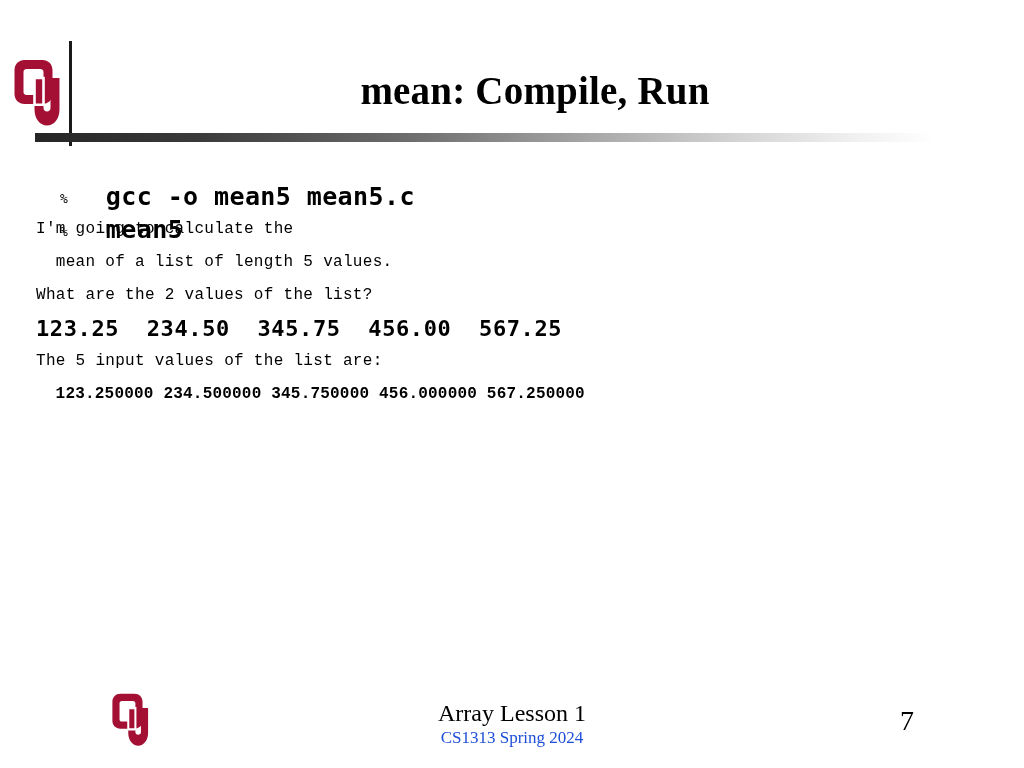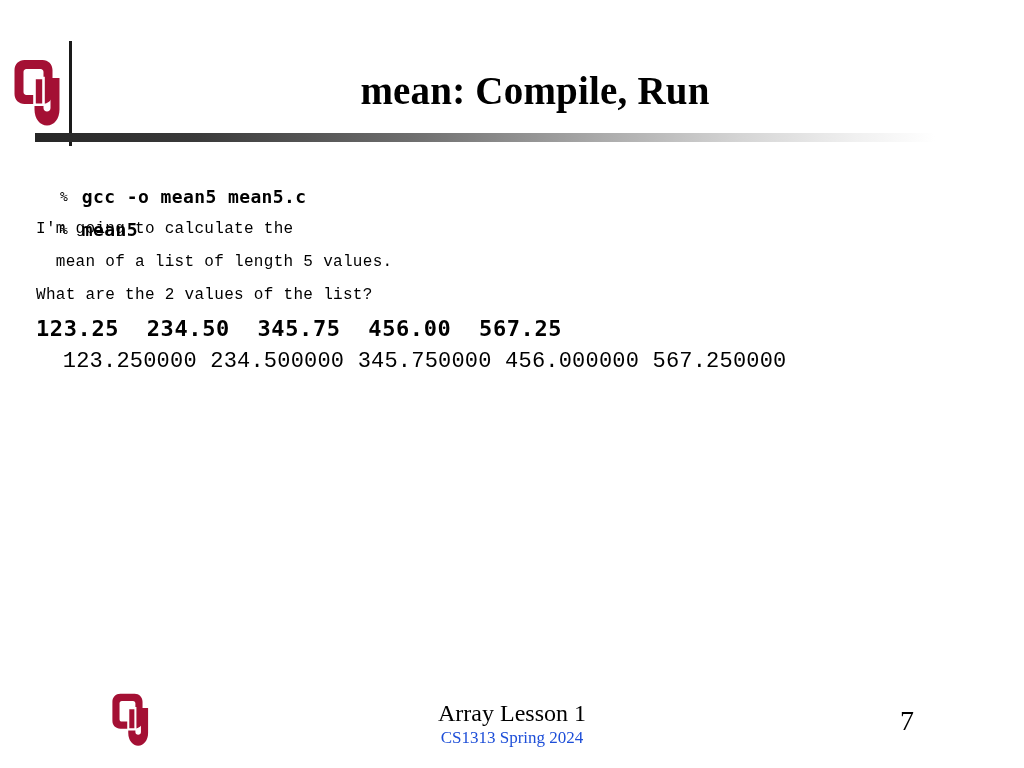--- a/index.html
+++ b/index.html
@@ -71,34 +71,35 @@
     width: 960px;
   }
   .tline {
     height: 33px;
     line-height: 33px;
     white-space: pre;
     color: #000000;
   }
   .cmd-font {
     font-family: "DejaVu Sans Mono", "Liberation Mono", monospace;
-    font-size: 18px;
+    font-size: 25px;
     font-weight: bold;
     letter-spacing: 0.4px;
+    margin-left: 24px;
   }
   .out-font {
     font-family: Liberation Mono, monospace;
     font-size: 16px;
     font-weight: normal;
     letter-spacing: 0.3px;
   }
   .out-font-narrow {
     font-family: "Liberation Mono", "DejaVu Sans Mono", monospace;
-    font-size: 22px;
-    font-weight: normal;
+    font-size: 16px;
+    font-weight: bold;
     letter-spacing: 0.2px;
   }
   .in-bold {
     font-family: "DejaVu Sans Mono", "Liberation Mono", monospace;
     font-size: 22px;
     font-weight: bold;
     letter-spacing: 0.6px;
   }
   .prompt {
     font-family: "DejaVu Sans Mono", "Liberation Mono", monospace;
@@ -188,20 +189,21 @@
     </div>
 
     <div class="tline out-font">I'm going to calculate the</div>
 
     <div class="tline out-font">  mean of a list of length 5 values.</div>
 
     <div class="tline out-font">What are the 2 values of the list?</div>
 
     <div class="tline in-bold">123.25  234.50  345.75  456.00  567.25</div>
 
+    <div class="tline out-font">The 5 input values of the list are:</div>
 
     <div class="tline out-font-narrow">  123.250000 234.500000 345.750000 456.000000 567.250000</div>
 
   </div>
 
   <div id="logo-bottom">
     <svg viewBox="0 0 58 66" width="46" height="56" aria-hidden="true">
       <g fill="#A41034">
         <path d="M10.5 0 H28.5 C34.2 0 38.5 4.3 38.5 10 V34 C38.5 39.7 34.2 44 28.5 44
                  H10.5 C4.8 44 0.5 39.7 0.5 34 V10 C0.5 4.3 4.8 0 10.5 0 Z

